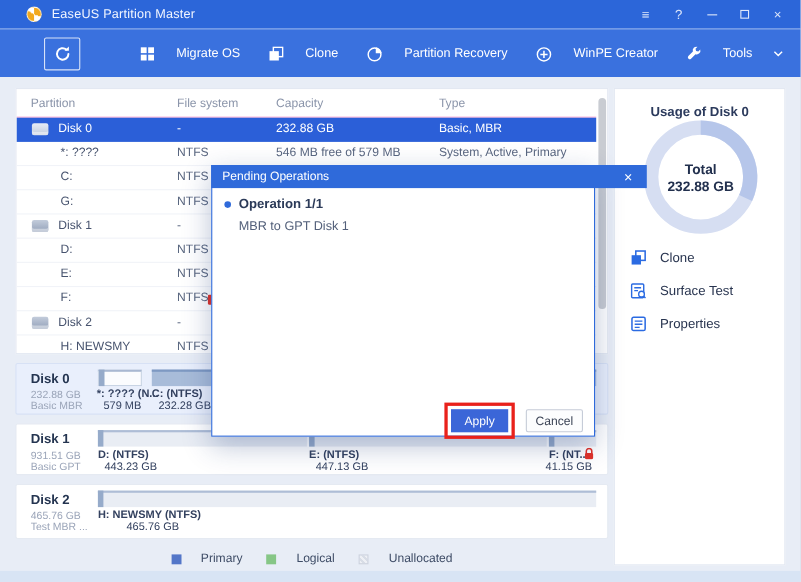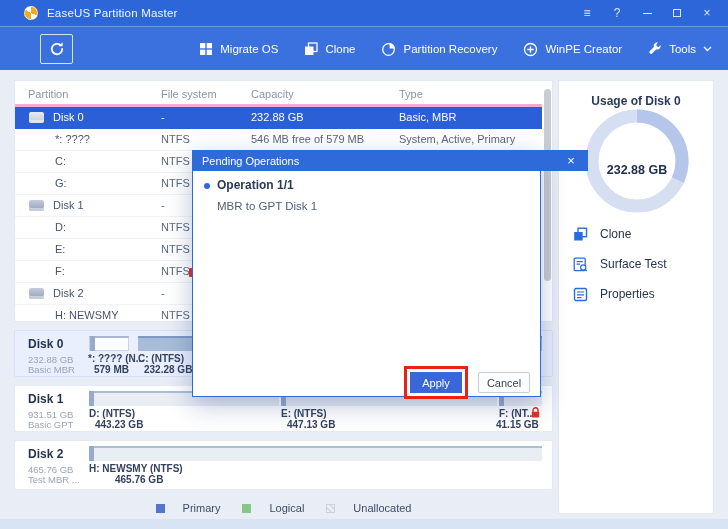--- a/index.html
+++ b/index.html
@@ -22,26 +22,26 @@
   .toolbar { position:absolute; left:0; top:26px; width:728px; height:44px; background:#3a71de; border-top:1px solid rgba(255,255,255,.28); }
   .tbtn { position:absolute; border:1px solid rgba(255,255,255,.8); border-radius:2px; background:transparent; display:flex; align-items:center; justify-content:center; cursor:pointer; }
   .btn-refresh { left:40px; top:7px; width:33px; height:30px; }
   .exec-group { position:absolute; left:84px; top:7px; height:30px; display:flex; align-items:stretch; border:1px solid rgba(255,255,255,.8); border-radius:2px; }
   .eg-cell { display:flex; align-items:center; justify-content:center; width:34px; cursor:pointer; }
   .eg-sep { width:1px; background:rgba(255,255,255,.55); }
   .eg-exec { display:flex; align-items:center; padding:0 14px 0 12px; cursor:pointer; }
   .play-tri { width:0; height:0; border-left:8px solid #fff; border-top:5px solid transparent; border-bottom:5px solid transparent; margin-right:9px; }
   .exec-label { color:#fff; font-size:11.5px; white-space:nowrap; }
   .tool-actions { position:absolute; right:16px; top:7px; height:30px; display:flex; align-items:center; gap:26px; }
-  .taction { display:flex; align-items:center; gap:7px; color:#fff; font-size:11.5px; cursor:pointer; white-space:nowrap; }
+  .taction { display:flex; align-items:center; gap:19px; color:#fff; font-size:11.5px; cursor:pointer; white-space:nowrap; }
   .taction svg { display:block; }
 
   
   .table-panel { position:absolute; left:14px; top:80px; width:539px; height:242px; background:#ffffff; border:1px solid #e3e8f2; overflow:hidden; }
-  .thead { position:absolute; left:0; top:0; width:527px; height:26px; border-bottom:3px solid #f9a8d4; }
+  .thead { position:absolute; left:0; top:0; width:527px; height:26px; border-bottom:1px solid #f9a8d4; }
   .th { position:absolute; top:7px; font-size:11px; color:#8b95aa; }
   .col-name { left:13px; } .col-fs { left:146px; } .col-cap { left:236px; } .col-type { left:384px; }
   .trow { position:absolute; left:0; width:527px; height:22px; border-bottom:1px solid #f1f3f8; cursor:pointer; }
   .trow span { position:absolute; top:4px; font-size:11px; color:#5a6780; white-space:nowrap; }
   .trow .nm { color:#47536e; }
   .trow.sel { background:#2b5fd8; border-bottom:none; }
   .trow.sel span { color:#ffffff; }
   .disk-ico { position:absolute; left:14px; top:5px; width:15px; height:11px; border-radius:2px;
               background:linear-gradient(#c3ccdb,#93a1b9); box-shadow:inset 0 -3px 0 rgba(255,255,255,.45); }
   .trow.sel .disk-ico { background:linear-gradient(#e8edf6,#c0cbdd); }
@@ -55,21 +55,21 @@
   .dcard.sel { background:#e9effc; border-color:#d7e1f5; }
   .d-name { position:absolute; left:13px; top:6px; font-size:12px; font-weight:700; color:#243450; }
   .d-size { position:absolute; left:13px; top:23px; font-size:9.5px; color:#9aa4b8; }
   .d-layout { position:absolute; left:13px; top:33px; font-size:9.5px; color:#9aa4b8; white-space:nowrap; }
   .seg { position:absolute; top:5px; height:15px; cursor:pointer; }
   .seg-free { background:#fbfcfe; border:1px solid #c8d4e4; border-top:2px solid #a9b8d2; }
   .seg-used { background:#a8bcd9; border-top:2px solid #7e99c2; }
   .seg-light { background:#e9edf4; border-top:2px solid #aebdd6; }
   .seg .sliver { position:absolute; left:0; top:-2px; width:5px; height:15px; background:#96abca; }
   .p-label { position:absolute; top:22px; font-size:10px; font-weight:700; color:#33415f; white-space:nowrap; }
-  .p-size  { position:absolute; top:33px; font-size:10px; font-weight:700; color:#33415f; white-space:nowrap; }
+  .p-size  { position:absolute; top:33px; font-size:10px; font-weight:400; color:#33415f; white-space:nowrap; }
   .lock-svg { position:absolute; top:21px; }
 
   
   .legend { position:absolute; left:14px; top:502px; width:539px; display:flex; justify-content:center; gap:22px; align-items:center; }
   .lg-item { display:flex; align-items:center; gap:18px; font-size:11px; color:#3e4c66; }
   .lg-sq { width:9px; height:9px; display:inline-block; }
   .lg-primary { background:#5376c8; }
   .lg-logical { background:#86c686; }
   .lg-unalloc { background:repeating-linear-gradient(45deg,#eef0f5 0 2px,#d8dde6 2px 4px); border:1px solid #cdd3de; }
 
@@ -292,20 +292,21 @@
       <span>Unallocated</span>
     </span>
   </div>
 
   <div class="sidebar">
     <div class="sb-title">Usage of Disk 0</div>
     <svg class="donut" width="130" height="130" viewBox="0 0 130 130">
       <circle cx="65" cy="65" r="45" fill="none" stroke="#d6def2" stroke-width="13"></circle>
       <path d="M65 20 A45 45 0 0 1 105.8 84" fill="none" stroke="#b6c6ea" stroke-width="13"></path>
     </svg>
+    <div class="donut-c1">Total</div>
     <div class="donut-c2">232.88 GB</div>
 
     <div class="sb-item" style="top:143px;">
       <svg width="15" height="15" viewBox="0 0 15 15">
         <rect x="5" y="1.2" width="8.5" height="8.5" fill="none" stroke="#2b6be2" stroke-width="1.4"></rect>
         <rect x="1.2" y="5" width="8.5" height="8.5" fill="#2b6be2"></rect>
       </svg>
       <span>Clone</span>
     </div>
     <div class="sb-item" style="top:203px;">

